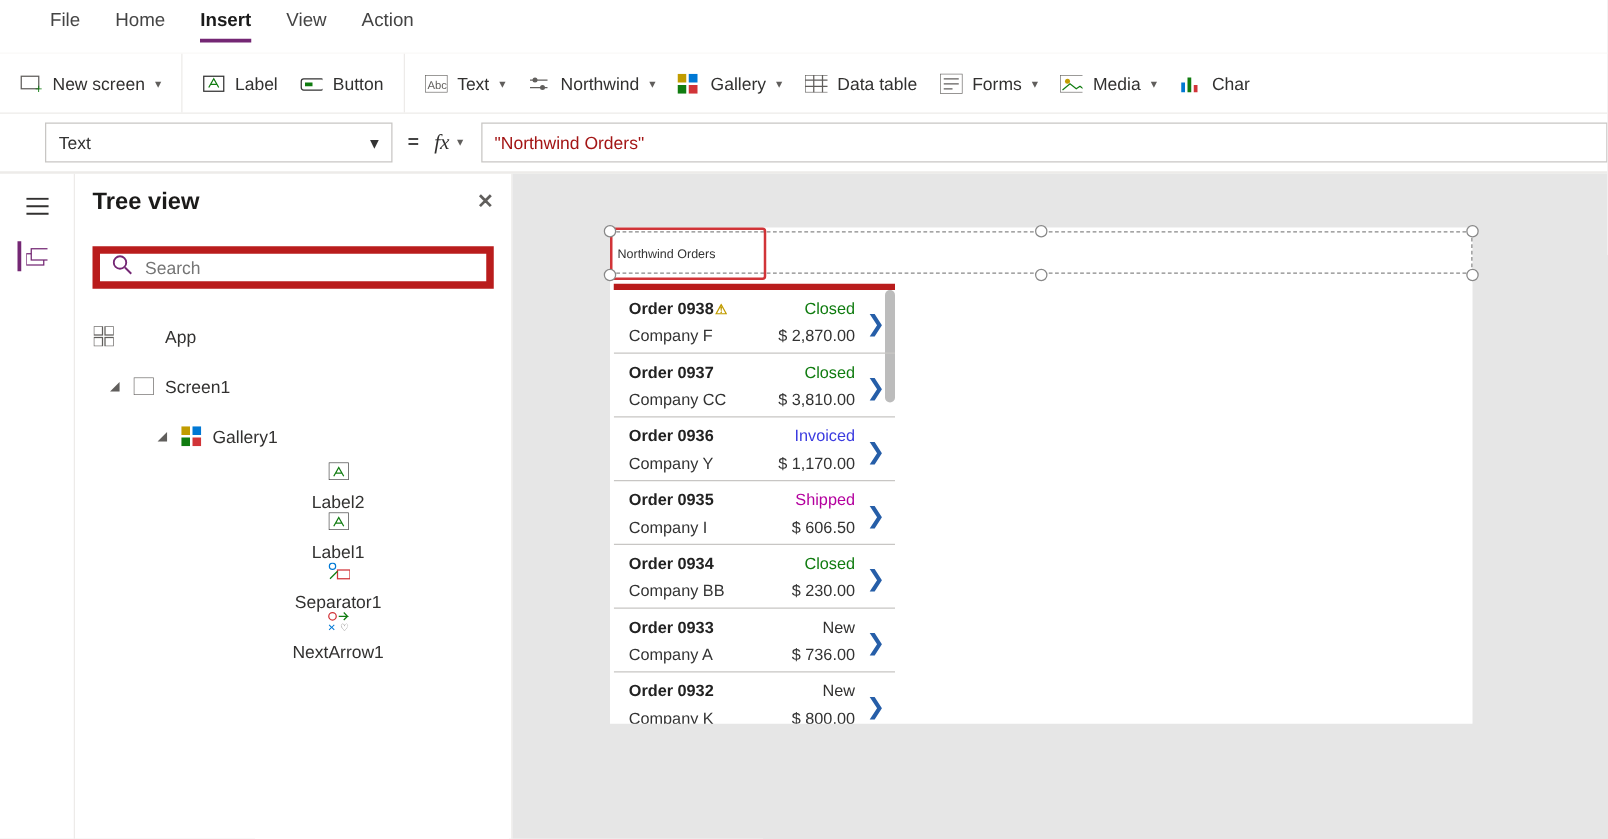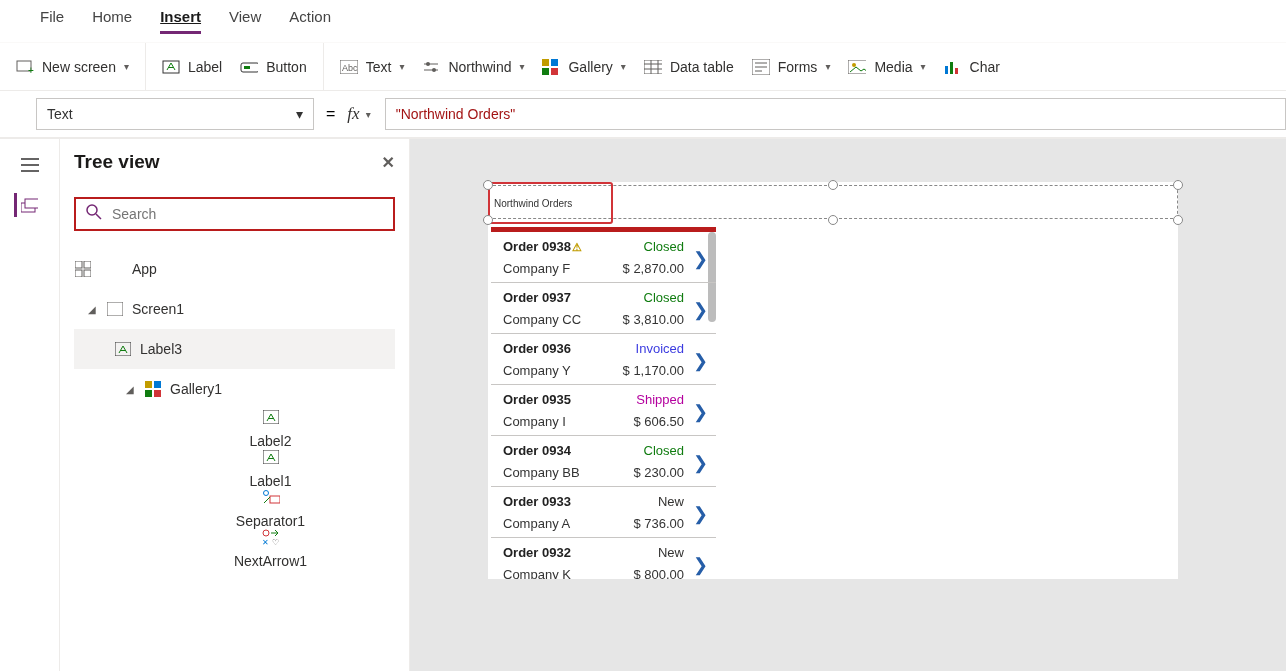--- a/index.html
+++ b/index.html
@@ -1,21 +1,21 @@
 <!DOCTYPE html>
 <html><head>
 <meta charset="utf-8">
 <style>
   * { box-sizing: border-box; margin: 0; padding: 0; font-family: "Segoe UI", Arial, sans-serif; }
   body { width: 1286px; height: 671px; background: #fff; overflow: hidden; color: #333; }
 
   
   .menubar { display:flex; gap: 28px; padding: 8px 40px; font-size: 15px; color:#444; border-bottom: 1px solid #faf9f8; }
   .menubar .item { cursor:pointer; padding-bottom:6px; }
-  .menubar .item.active { color:#1a1a1a; font-weight:600; border-bottom: 3px solid #742774; text-decoration: underline; }
+  .menubar .item.active { color:#1a1a1a; font-weight:600; border-bottom: 3px solid #742774; }
 
   
   .ribbon { display:flex; align-items:center; height:48px; border-bottom:1px solid #edebe9; font-size:14px; color:#323130; }
   .ribbon .grp { display:flex; align-items:center; gap:18px; padding: 0 16px; height:100%; }
   .ribbon .sep { width:1px; height:100%; background:#edebe9; }
   .ribbon .btn { display:flex; align-items:center; gap:8px; cursor:pointer; }
   .ribbon .chev { font-size:10px; color:#605e5c; }
   .ico { width:18px; height:18px; display:inline-flex; align-items:center; justify-content:center; }
 
   
@@ -26,22 +26,22 @@
   .fx-wrap .chev { font-size:10px; color:#605e5c; }
   .fx-input { flex:1; height:32px; border:1px solid #c8c6c4; background:#fff; display:flex; align-items:center; padding:0 10px; font-family: Consolas, monospace; font-size:14px; color:#a31515; }
 
   
   .main { display:flex; height:calc(671px - 48px - 48px - 40px); }
   .rail { width:60px; display:flex; flex-direction:column; align-items:center; padding-top:14px; gap:16px; border-right:1px solid #edebe9; }
   .rail-btn { width:24px; height:24px; display:flex; align-items:center; justify-content:center; cursor:pointer; color:#323130; }
   .rail-layers { border-left: 3px solid #742774; padding-left:4px; margin-left:-7px; }
 
   .treepanel { width:350px; border-right:1px solid #edebe9; padding: 12px 14px 0 14px; overflow:hidden; }
-  .tree-head { display:flex; align-items:center; justify-content:space-between; font-size:19px; font-weight:600; margin-bottom:14px; color:#1b1a19;}
-  .tree-search { display:flex; align-items:center; gap:10px; height:34px; border:2px solid #b91c1c; padding:0 10px; color:#a19f9d; margin-bottom:18px;margin-top:24px; }
+  .tree-head { display:flex; justify-content:space-between; font-size:19px; font-weight:600; margin-bottom:14px; color:#1b1a19;}
+  .tree-search { display:flex; align-items:center; gap:10px; height:34px; border:6px solid #b91c1c; padding:0 10px; color:#a19f9d; margin-bottom:18px;margin-top:24px; }
   .tree-search input { border:none; outline:none; font-size:14px; color:#323130; flex:1; }
   .tree { font-size:14px; color:#323130; }
   .tree-row { display:flex; align-items:center; height:40px; gap:8px; cursor:pointer; }
   .tree-row .arrow { width:10px; font-size:10px; color:#605e5c; }
   .tree-row.sel { background:#f3f2f1; }
   .ind1 { padding-left:0;gap:40px; }
   .ind2 { padding-left:14px; }
   .ind3 { padding-left:40px; }
   .ind4 { padding-left:52px; }
   .ind5 { padding-left:72px;flex-direction:column; }
@@ -257,29 +257,20 @@
       </div>
       <div class="tree-row ind2">
         <span class="arrow">◢</span>
         <span class="ico">
             <svg width="16" height="14">
               <rect x="0" y="0" width="16" height="14" fill="none" stroke="#605e5c"></rect>
             </svg>
           </span>
         <span>Screen1</span>
       </div>
-      <div class="tree-row ind3 sel">
-        <span class="ico">
-            <svg width="16" height="14">
-              <rect x="0" y="0" width="16" height="14" fill="none" stroke="#333"></rect>
-              <path d="M4 11 L8 4 L12 11 M5.5 8.5 H10.5" stroke="#107c10" fill="none"></path>
-            </svg>
-          </span>
-        <span>Label3</span>
-      </div>
       <div class="tree-row ind4">
         <span class="arrow">◢</span>
         <span class="ico">
             <svg width="16" height="16">
               <rect x="0" y="0" width="7" height="7" fill="#c19c00"></rect>
               <rect x="9" y="0" width="7" height="7" fill="#0078d4"></rect>
               <rect x="0" y="9" width="7" height="7" fill="#107c10"></rect>
               <rect x="9" y="9" width="7" height="7" fill="#d13438"></rect>
             </svg>
           </span>

